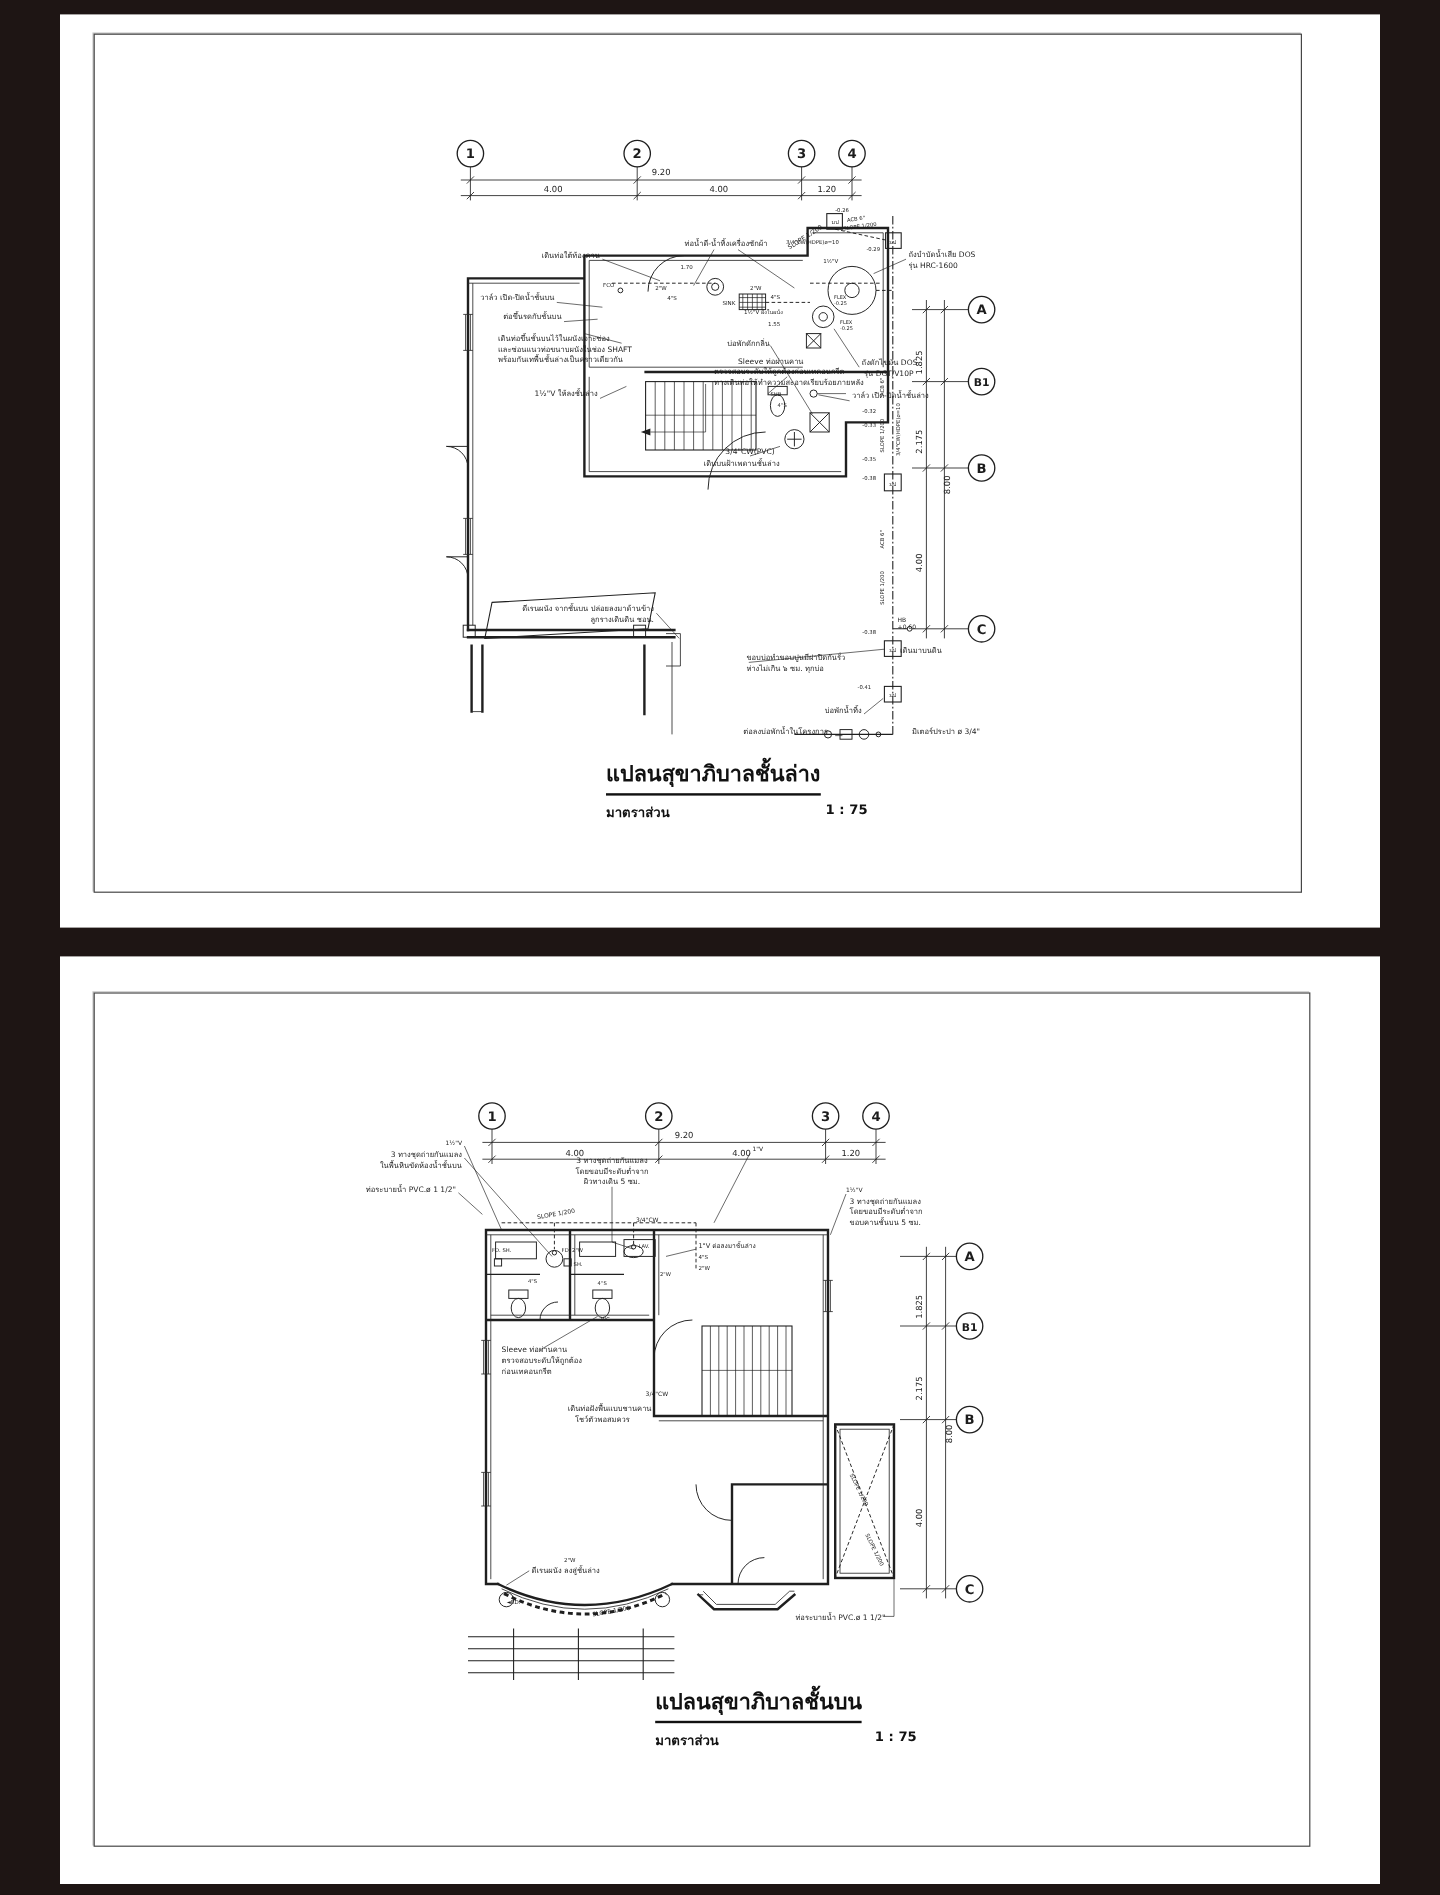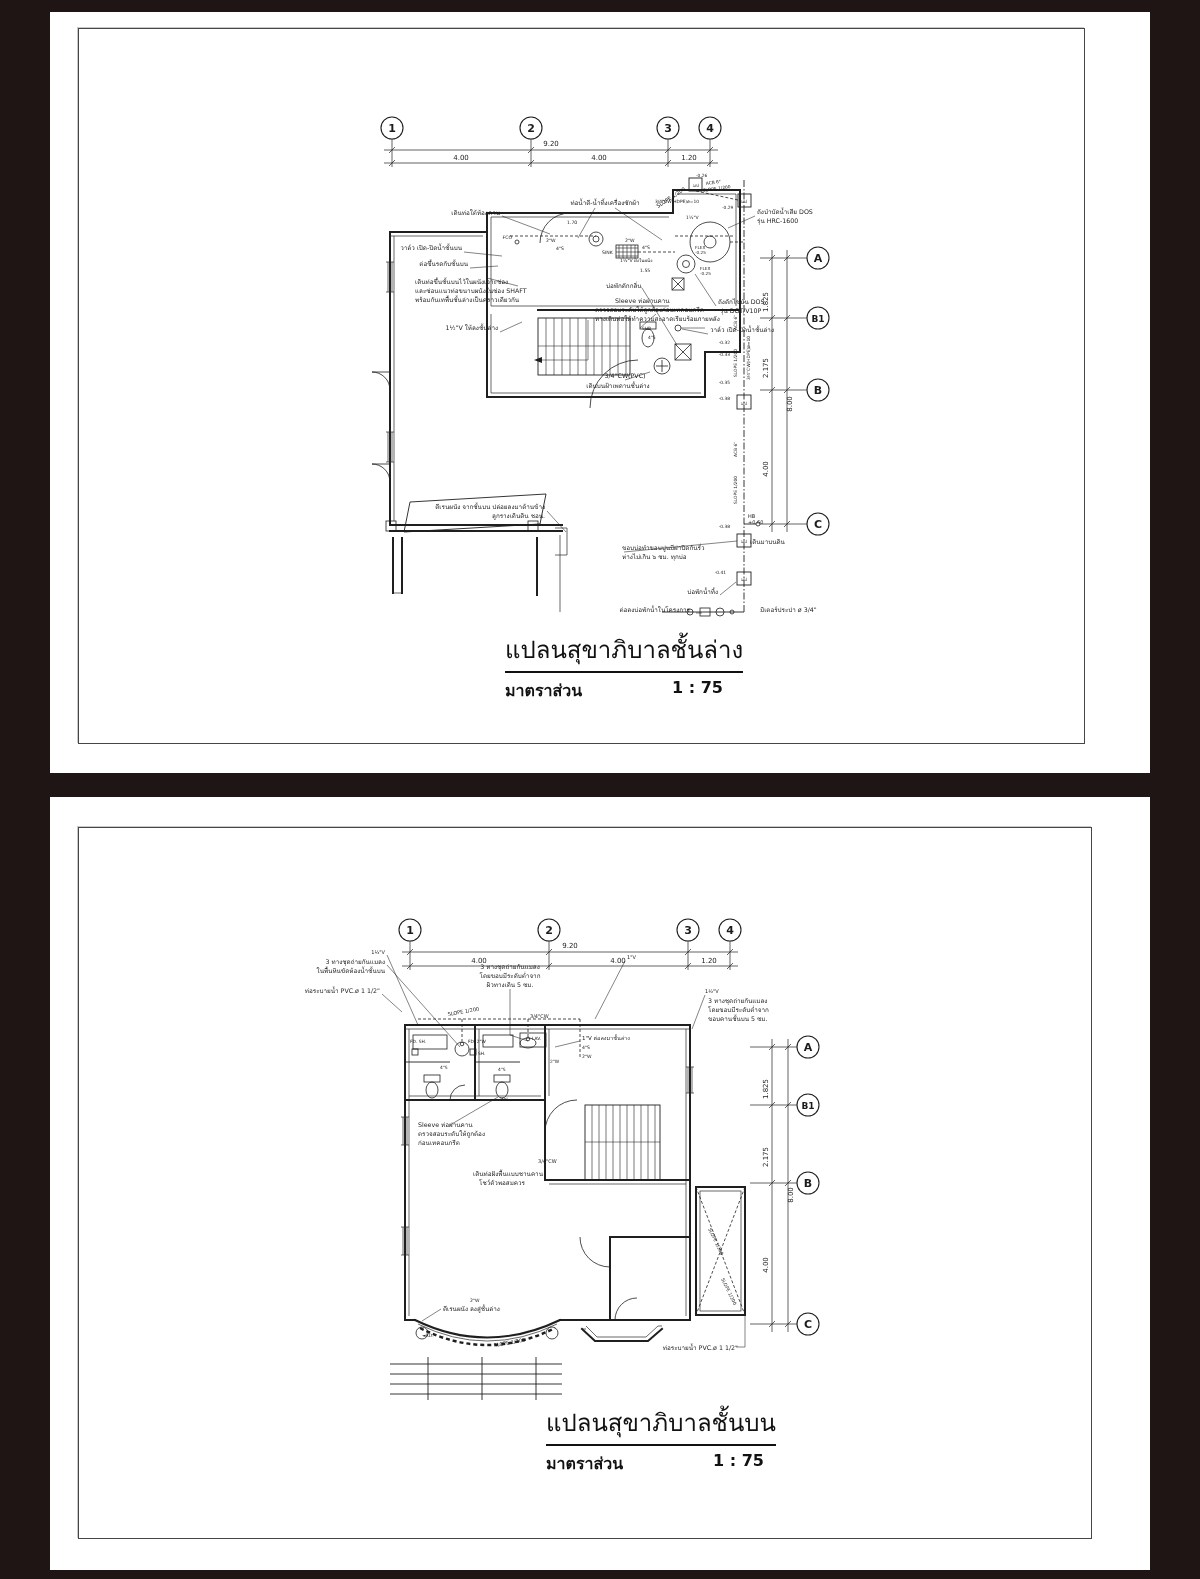--- a/index.html
+++ b/index.html
@@ -18,24 +18,24 @@
   .dim{stroke:#1f1f1f;fill:none;stroke-width:0.7;}
   .pipe{stroke:#1f1f1f;fill:none;stroke-width:0.9;stroke-dasharray:7 2 1.5 2;}
   .dash{stroke:#1f1f1f;fill:none;stroke-width:0.8;stroke-dasharray:3 2;}
   .lead{stroke:#1f1f1f;fill:none;stroke-width:0.55;}
   .hatch{stroke:#1f1f1f;fill:none;stroke-width:0.6;}
   .fix{stroke:#1f1f1f;fill:none;stroke-width:0.8;}
   .bub{stroke:#1f1f1f;fill:#fff;stroke-width:1.1;}
   .btx{font-size:11px;font-weight:bold;text-anchor:middle;}
   .dtx{font-size:7px;text-anchor:middle;}
   .title-block{position:absolute;color:#111;}
-  .plan-title{font-size:24px;font-weight:normal;border-bottom:2.2px solid #111;
+  .plan-title{font-size:18px;font-weight:bold;border-bottom:2.2px solid #111;
     padding-bottom:2px;white-space:nowrap;display:inline-block;}
   .scale-row{display:flex;justify-content:space-between;width:218px;
-    font-size:16px;font-weight:bold;margin-top:5px;}
+    font-size:11px;font-weight:bold;margin-top:5px;}
 </style>
 </head>
 <body>
 
 <div class="sheet" id="sheet1">
   <div class="frame" id="frame1"></div>
 
   <svg width="1100" height="761" viewBox="0 0 1100 761">
 
     <g>

